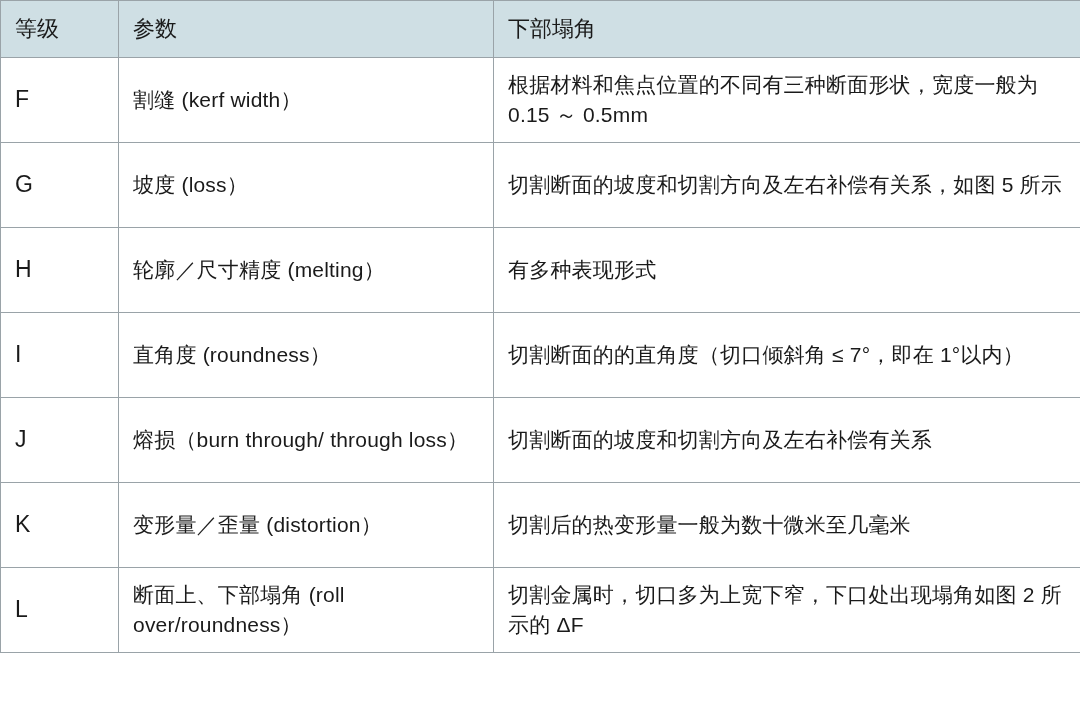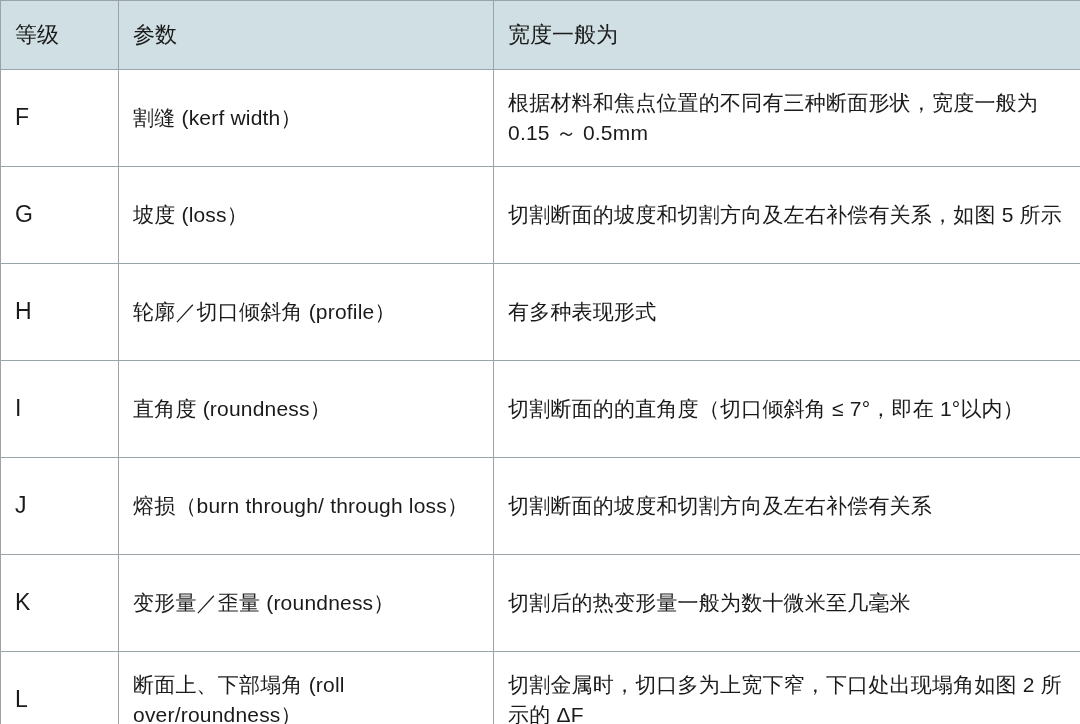--- a/index.html
+++ b/index.html
@@ -21,21 +21,21 @@
   }
   table.spec-table {
     border-collapse: collapse;
     width: 1080px;
     table-layout: fixed;
   }
   table.spec-table th,
   table.spec-table td {
     border: 1px solid #9aa3a8;
     vertical-align: middle;
-    padding: 10px 14px;
+    padding: 4px 14px;
     line-height: 1.45;
   }
   thead th {
     background: #cfdfe4;
     font-weight: normal;
     font-size: 22px;
     text-align: left;
     height: 48px;
     padding-top: 8px;
     padding-bottom: 8px;
@@ -79,52 +79,52 @@
   <table class="spec-table">
     <colgroup>
       <col class="c-grade">
       <col class="c-param">
       <col class="c-feature">
     </colgroup>
     <thead>
       <tr>
         <th>等级</th>
         <th>参数</th>
-        <th>宽度一般为</th>
+        <th>下部塌角</th>
       </tr>
     </thead>
     <tbody>
       <tr class="row-f">
         <td class="grade">F</td>
         <td class="param">割缝 (kerf width）</td>
         <td class="feature">根据材料和焦点位置的不同有三种断面形状，宽度一般为 0.15 ～ 0.5mm</td>
       </tr>
       <tr class="row-g">
         <td class="grade">G</td>
         <td class="param">坡度 (loss）</td>
         <td class="feature">切割断面的坡度和切割方向及左右补偿有关系，如图 5 所示</td>
       </tr>
       <tr class="row-h">
         <td class="grade">H</td>
-        <td class="param">轮廓／切口倾斜角 (profile）</td>
+        <td class="param">轮廓／尺寸精度 (melting）</td>
         <td class="feature">有多种表现形式</td>
       </tr>
       <tr class="row-i">
         <td class="grade">I</td>
         <td class="param">直角度 (roundness）</td>
         <td class="feature">切割断面的的直角度（切口倾斜角 ≤ 7°，即在 1°以内）</td>
       </tr>
       <tr class="row-j">
         <td class="grade">J</td>
         <td class="param">熔损（burn through/ through loss）</td>
         <td class="feature">切割断面的坡度和切割方向及左右补偿有关系</td>
       </tr>
       <tr class="row-k">
         <td class="grade">K</td>
-        <td class="param">变形量／歪量 (roundness）</td>
+        <td class="param">变形量／歪量 (distortion）</td>
         <td class="feature">切割后的热变形量一般为数十微米至几毫米</td>
       </tr>
       <tr class="row-l">
         <td class="grade">L</td>
         <td class="param">断面上、下部塌角 (roll over/roundness）</td>
         <td class="feature">切割金属时，切口多为上宽下窄，下口处出现塌角如图 2 所示的 ΔF</td>
       </tr>
     </tbody>
   </table>
 </div>

